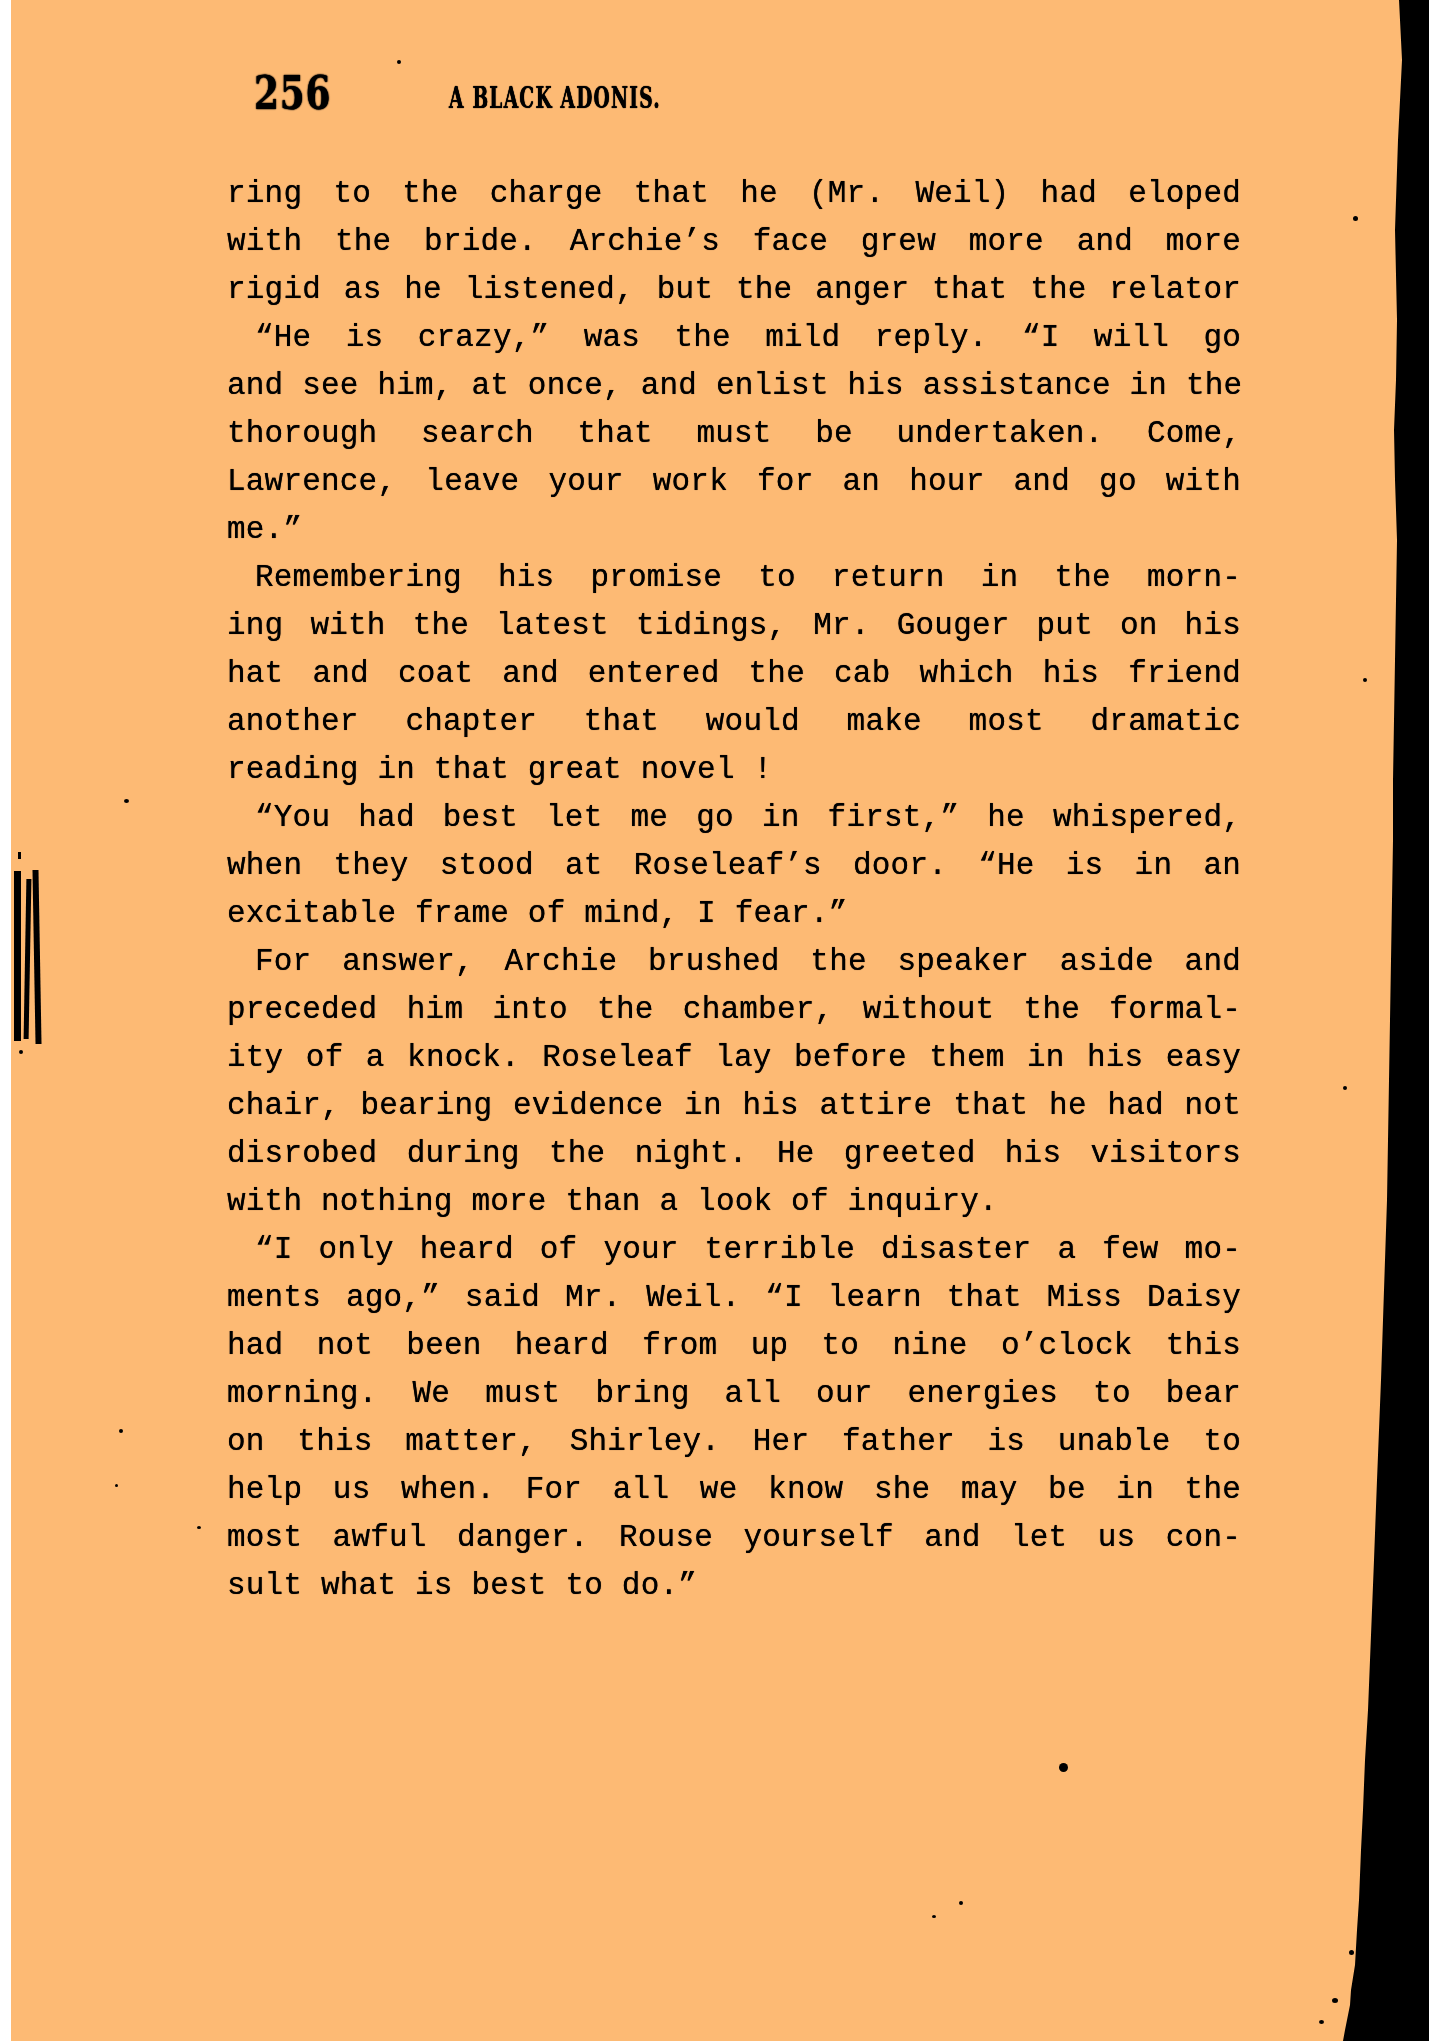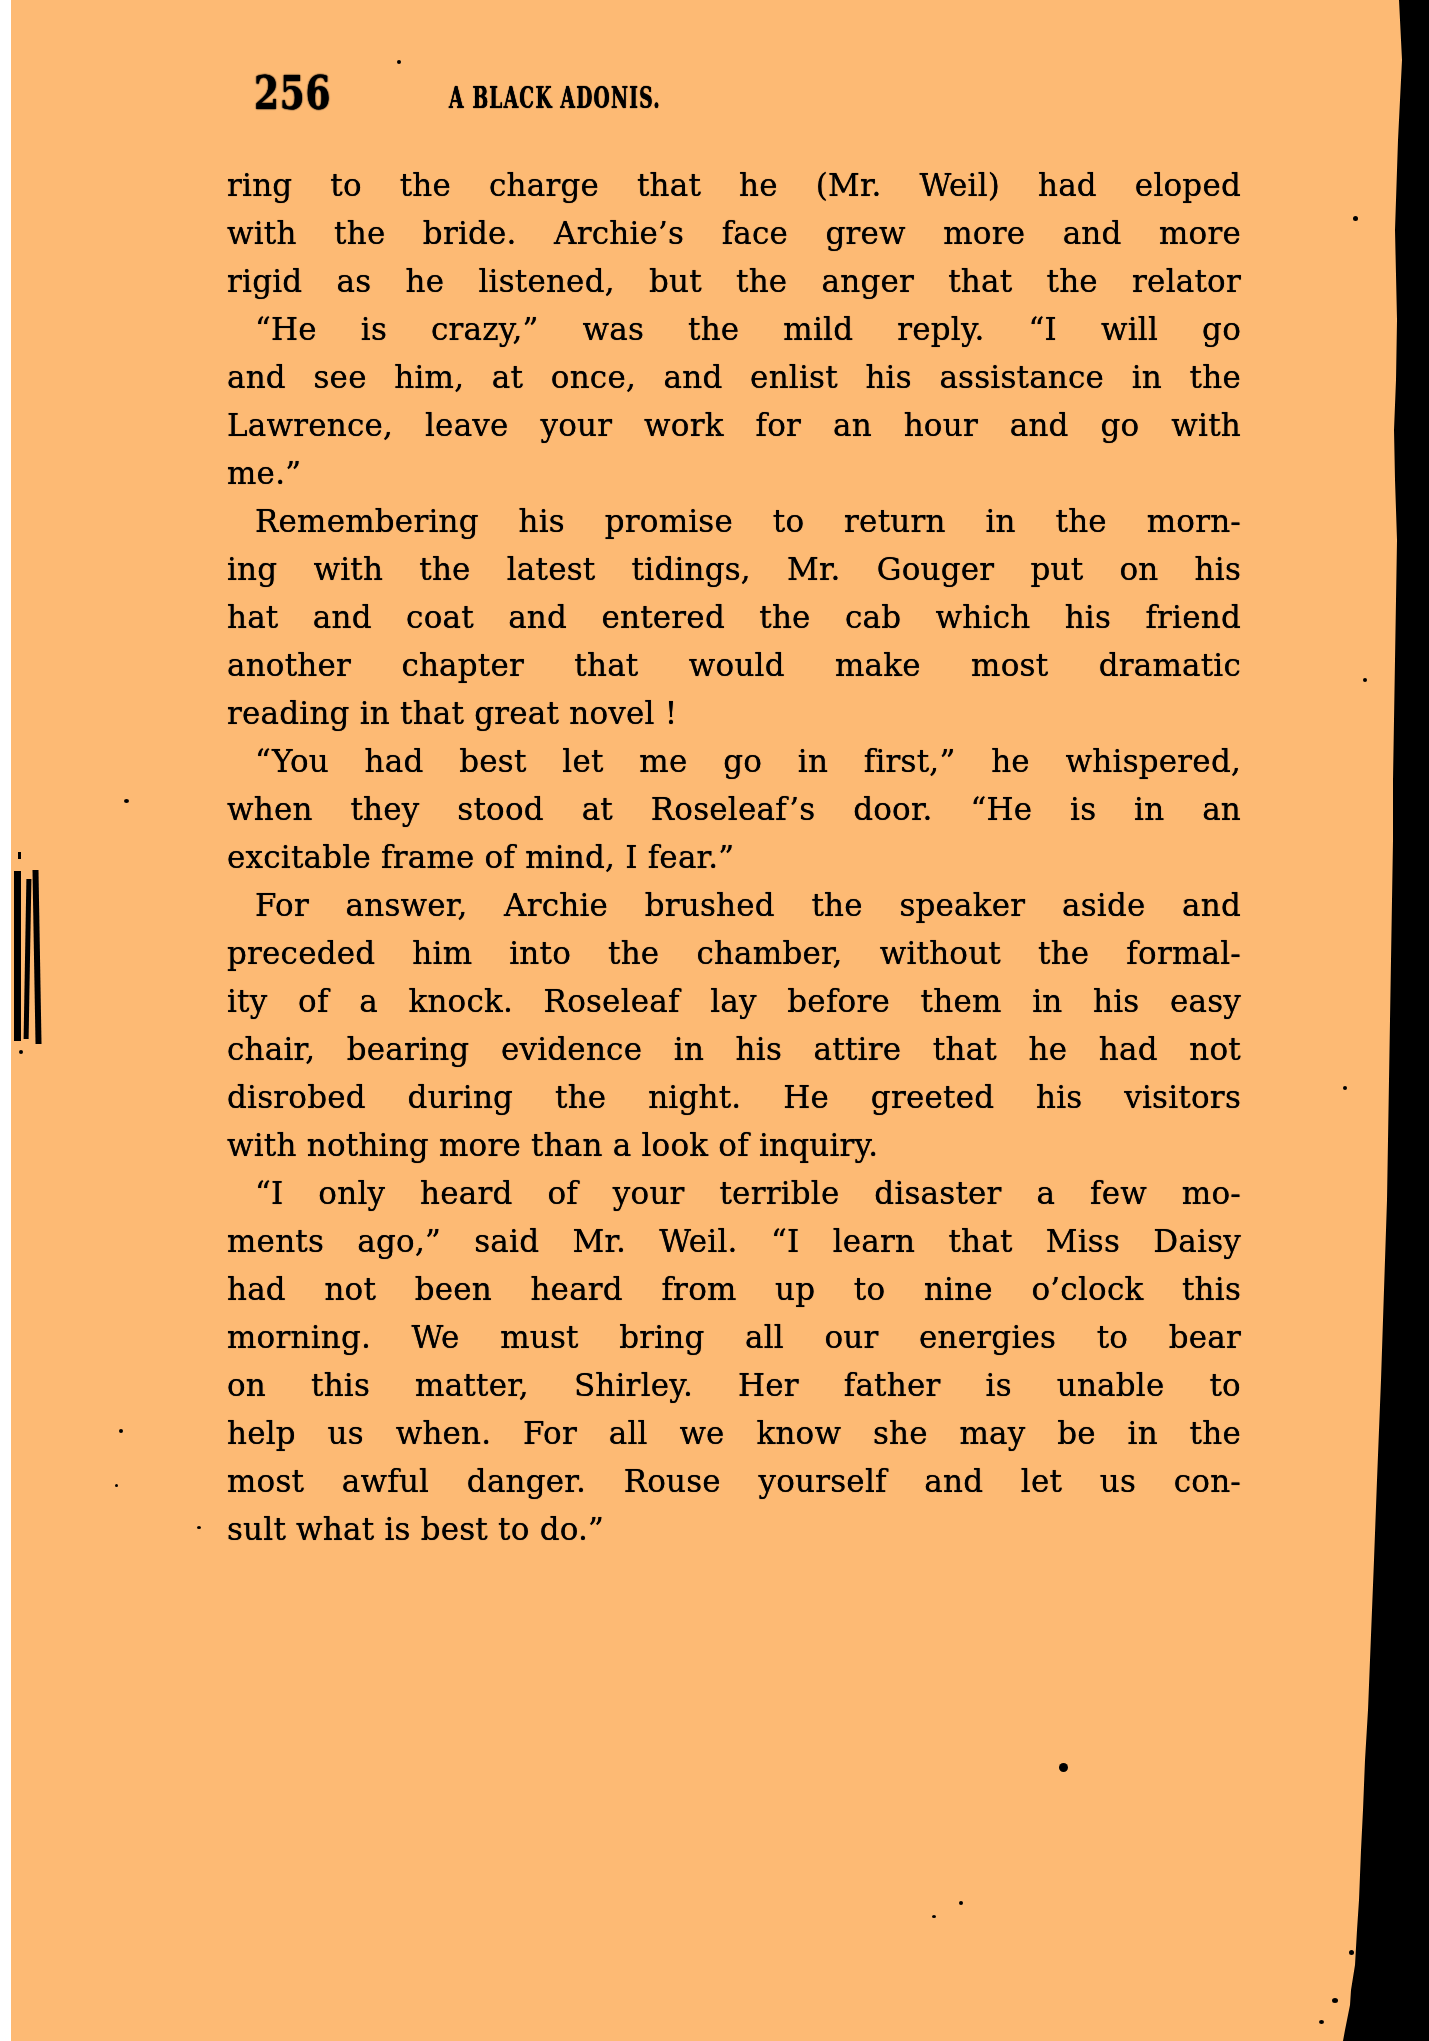--- a/index.html
+++ b/index.html
@@ -34,22 +34,23 @@
     letter-spacing: 2px;
     transform: scaleX(0.62);
     transform-origin: left top;
     text-shadow: 0 0 1px #000, 0 0 1px #000;
     white-space: nowrap;
   }
   
   .textblock {
     position: absolute;
     left: 216px;
-    top: 161px;
+    top: 170px;
     width: 1014px;
+    font-family: Liberation Mono, monospace;
   }
   .line {
     font-size: 31px;
     line-height: 48px;
     height: 48px;
     text-align: justify;
     text-align-last: justify;
     letter-spacing: 0.2px;
     white-space: nowrap;
     text-shadow: 0 0 0.7px rgba(0,0,0,0.95);
@@ -89,20 +90,21 @@
   <div class="running-head">A BLACK ADONIS.</div>
 
   <div class="textblock">
 
     <div class="line">ring to the charge that he (Mr. Weil) had eloped</div>
     <div class="line">with the bride. Archie’s face grew more and more</div>
     <div class="line">rigid as he listened, but the anger that the relator</div>
 
     <div class="line first">“He is crazy,” was the mild reply. “I will go</div>
     <div class="line">and see him, at once, and enlist his assistance in the</div>
+    <div class="line">thorough search that must be undertaken. Come,</div>
     <div class="line">Lawrence, leave your work for an hour and go with</div>
     <div class="line last">me.”</div>
 
     <div class="line first">Remembering his promise to return in the morn-</div>
     <div class="line">ing with the latest tidings, Mr. Gouger put on his</div>
     <div class="line">hat and coat and entered the cab which his friend</div>
     <div class="line">another chapter that would make most dramatic</div>
     <div class="line last">reading in that great novel !</div>
 
     <div class="line first">“You had best let me go in first,” he whispered,</div>

